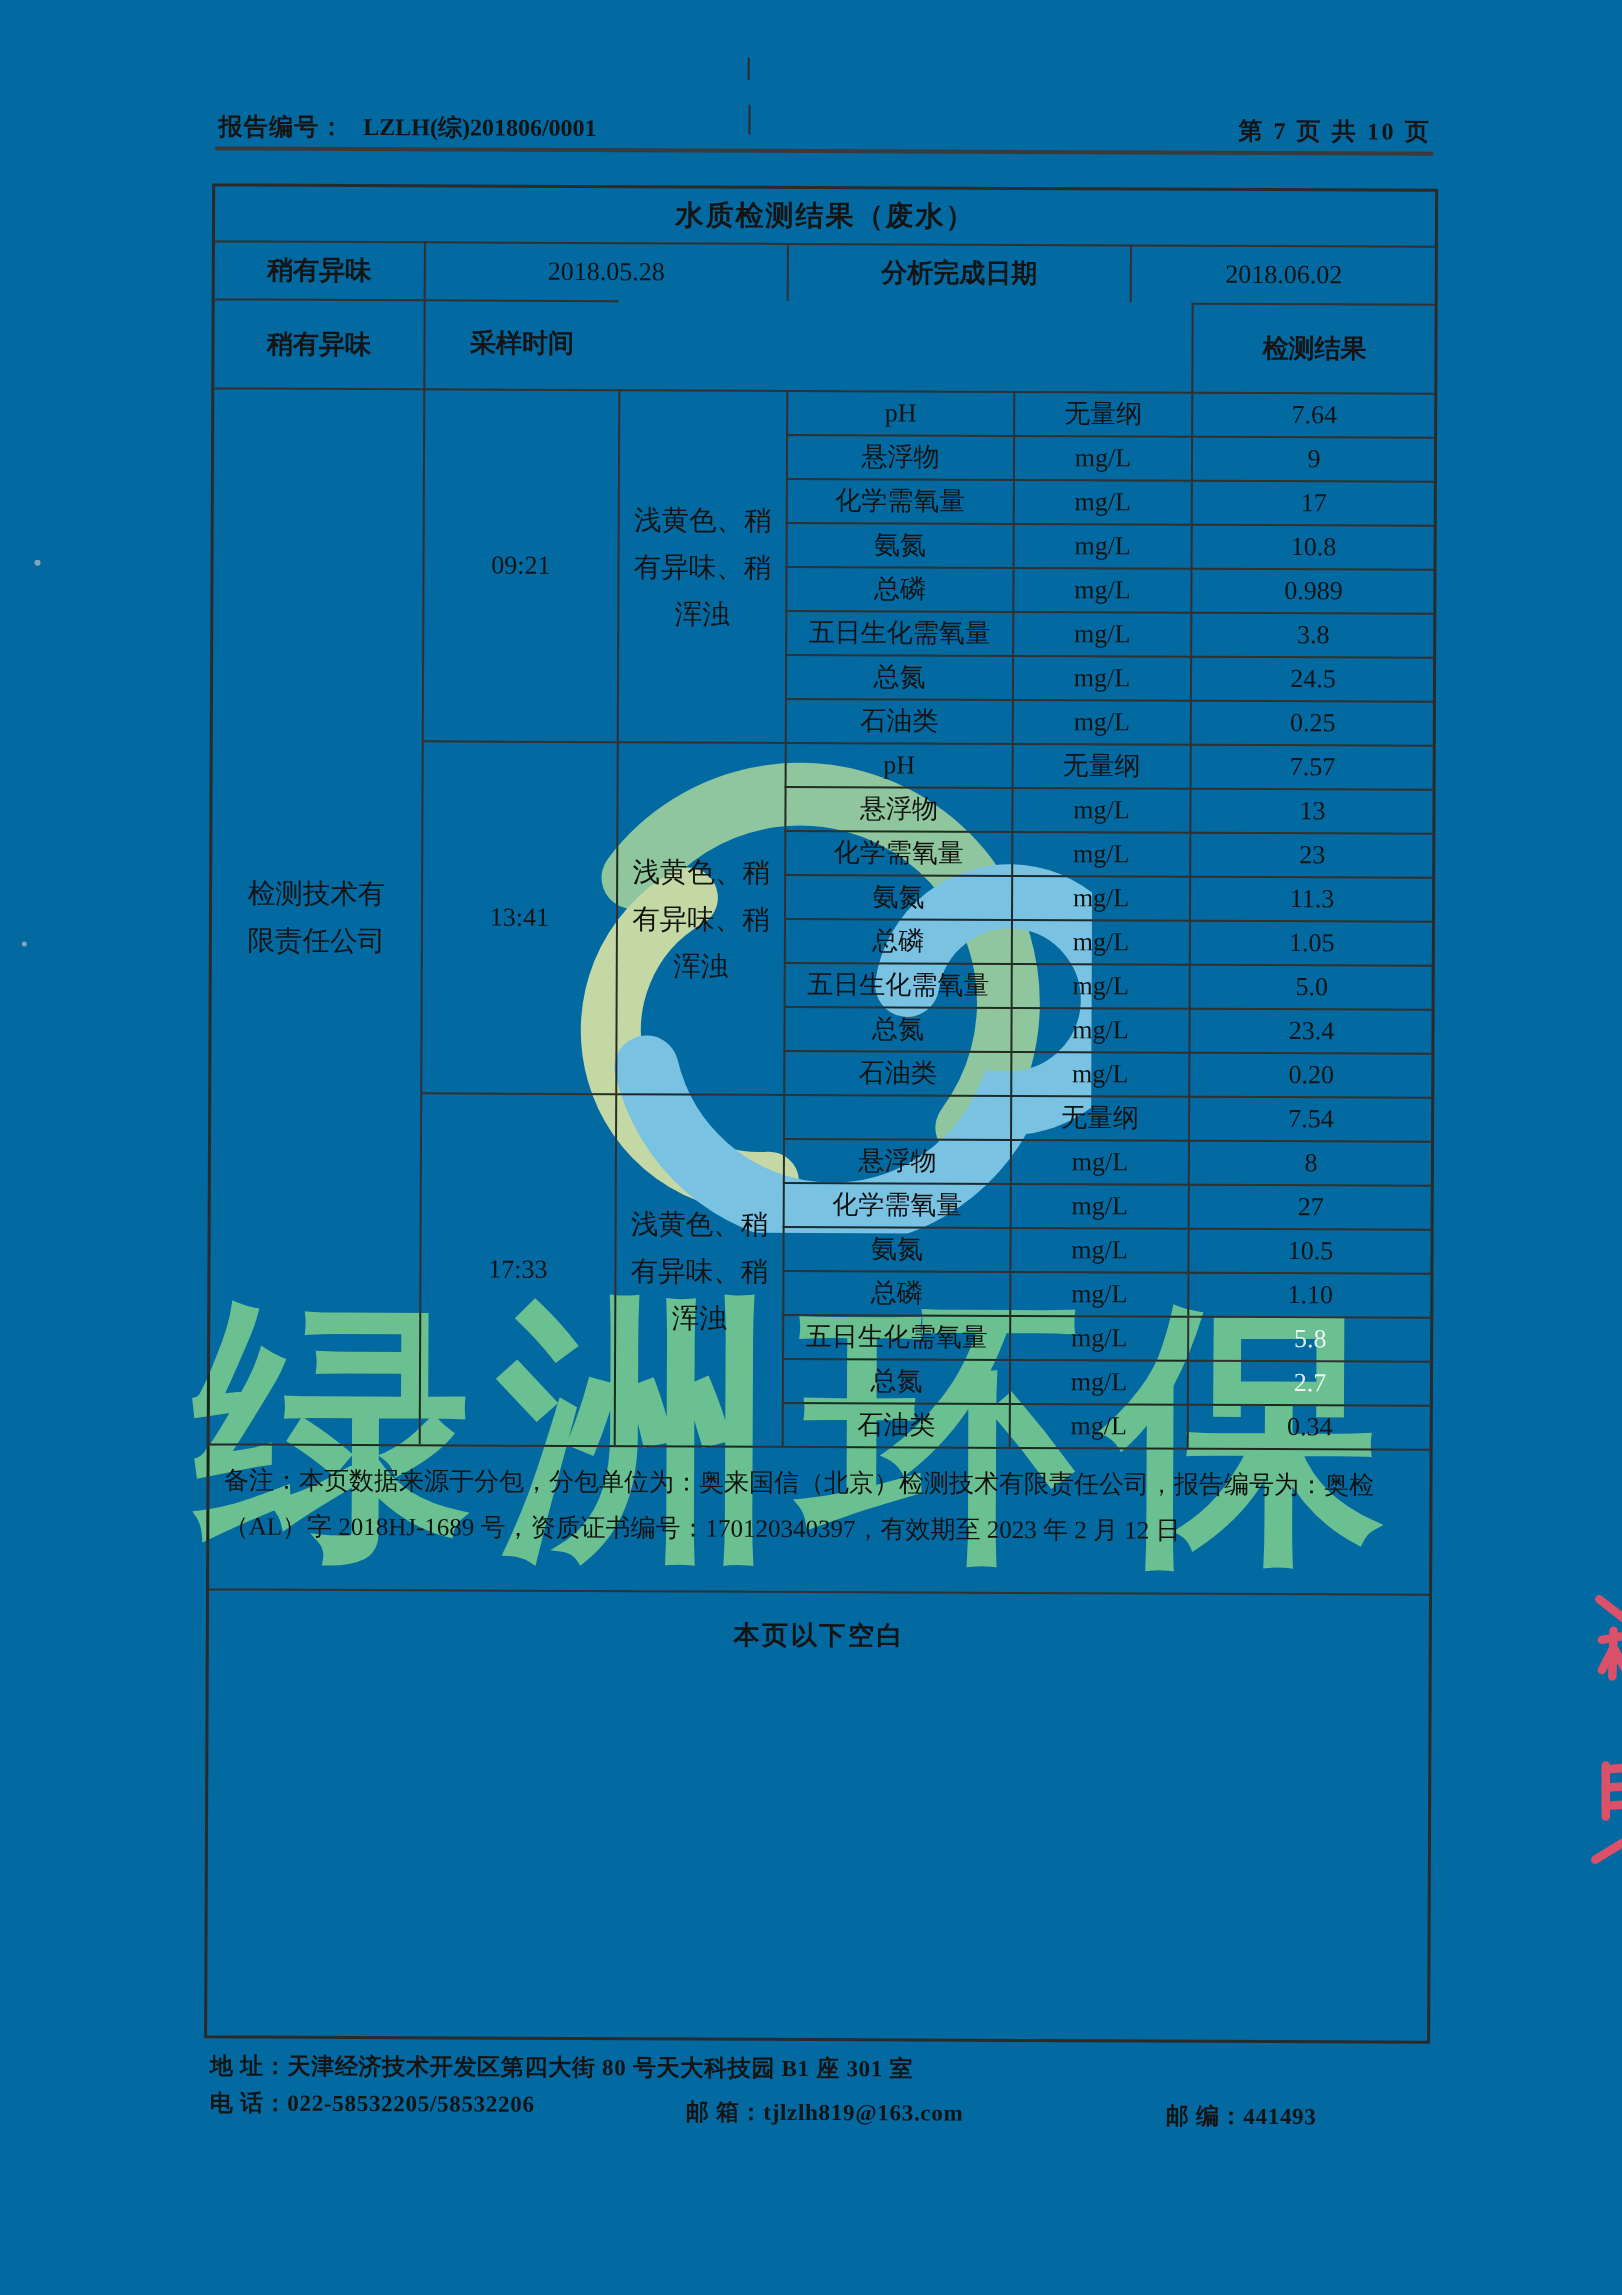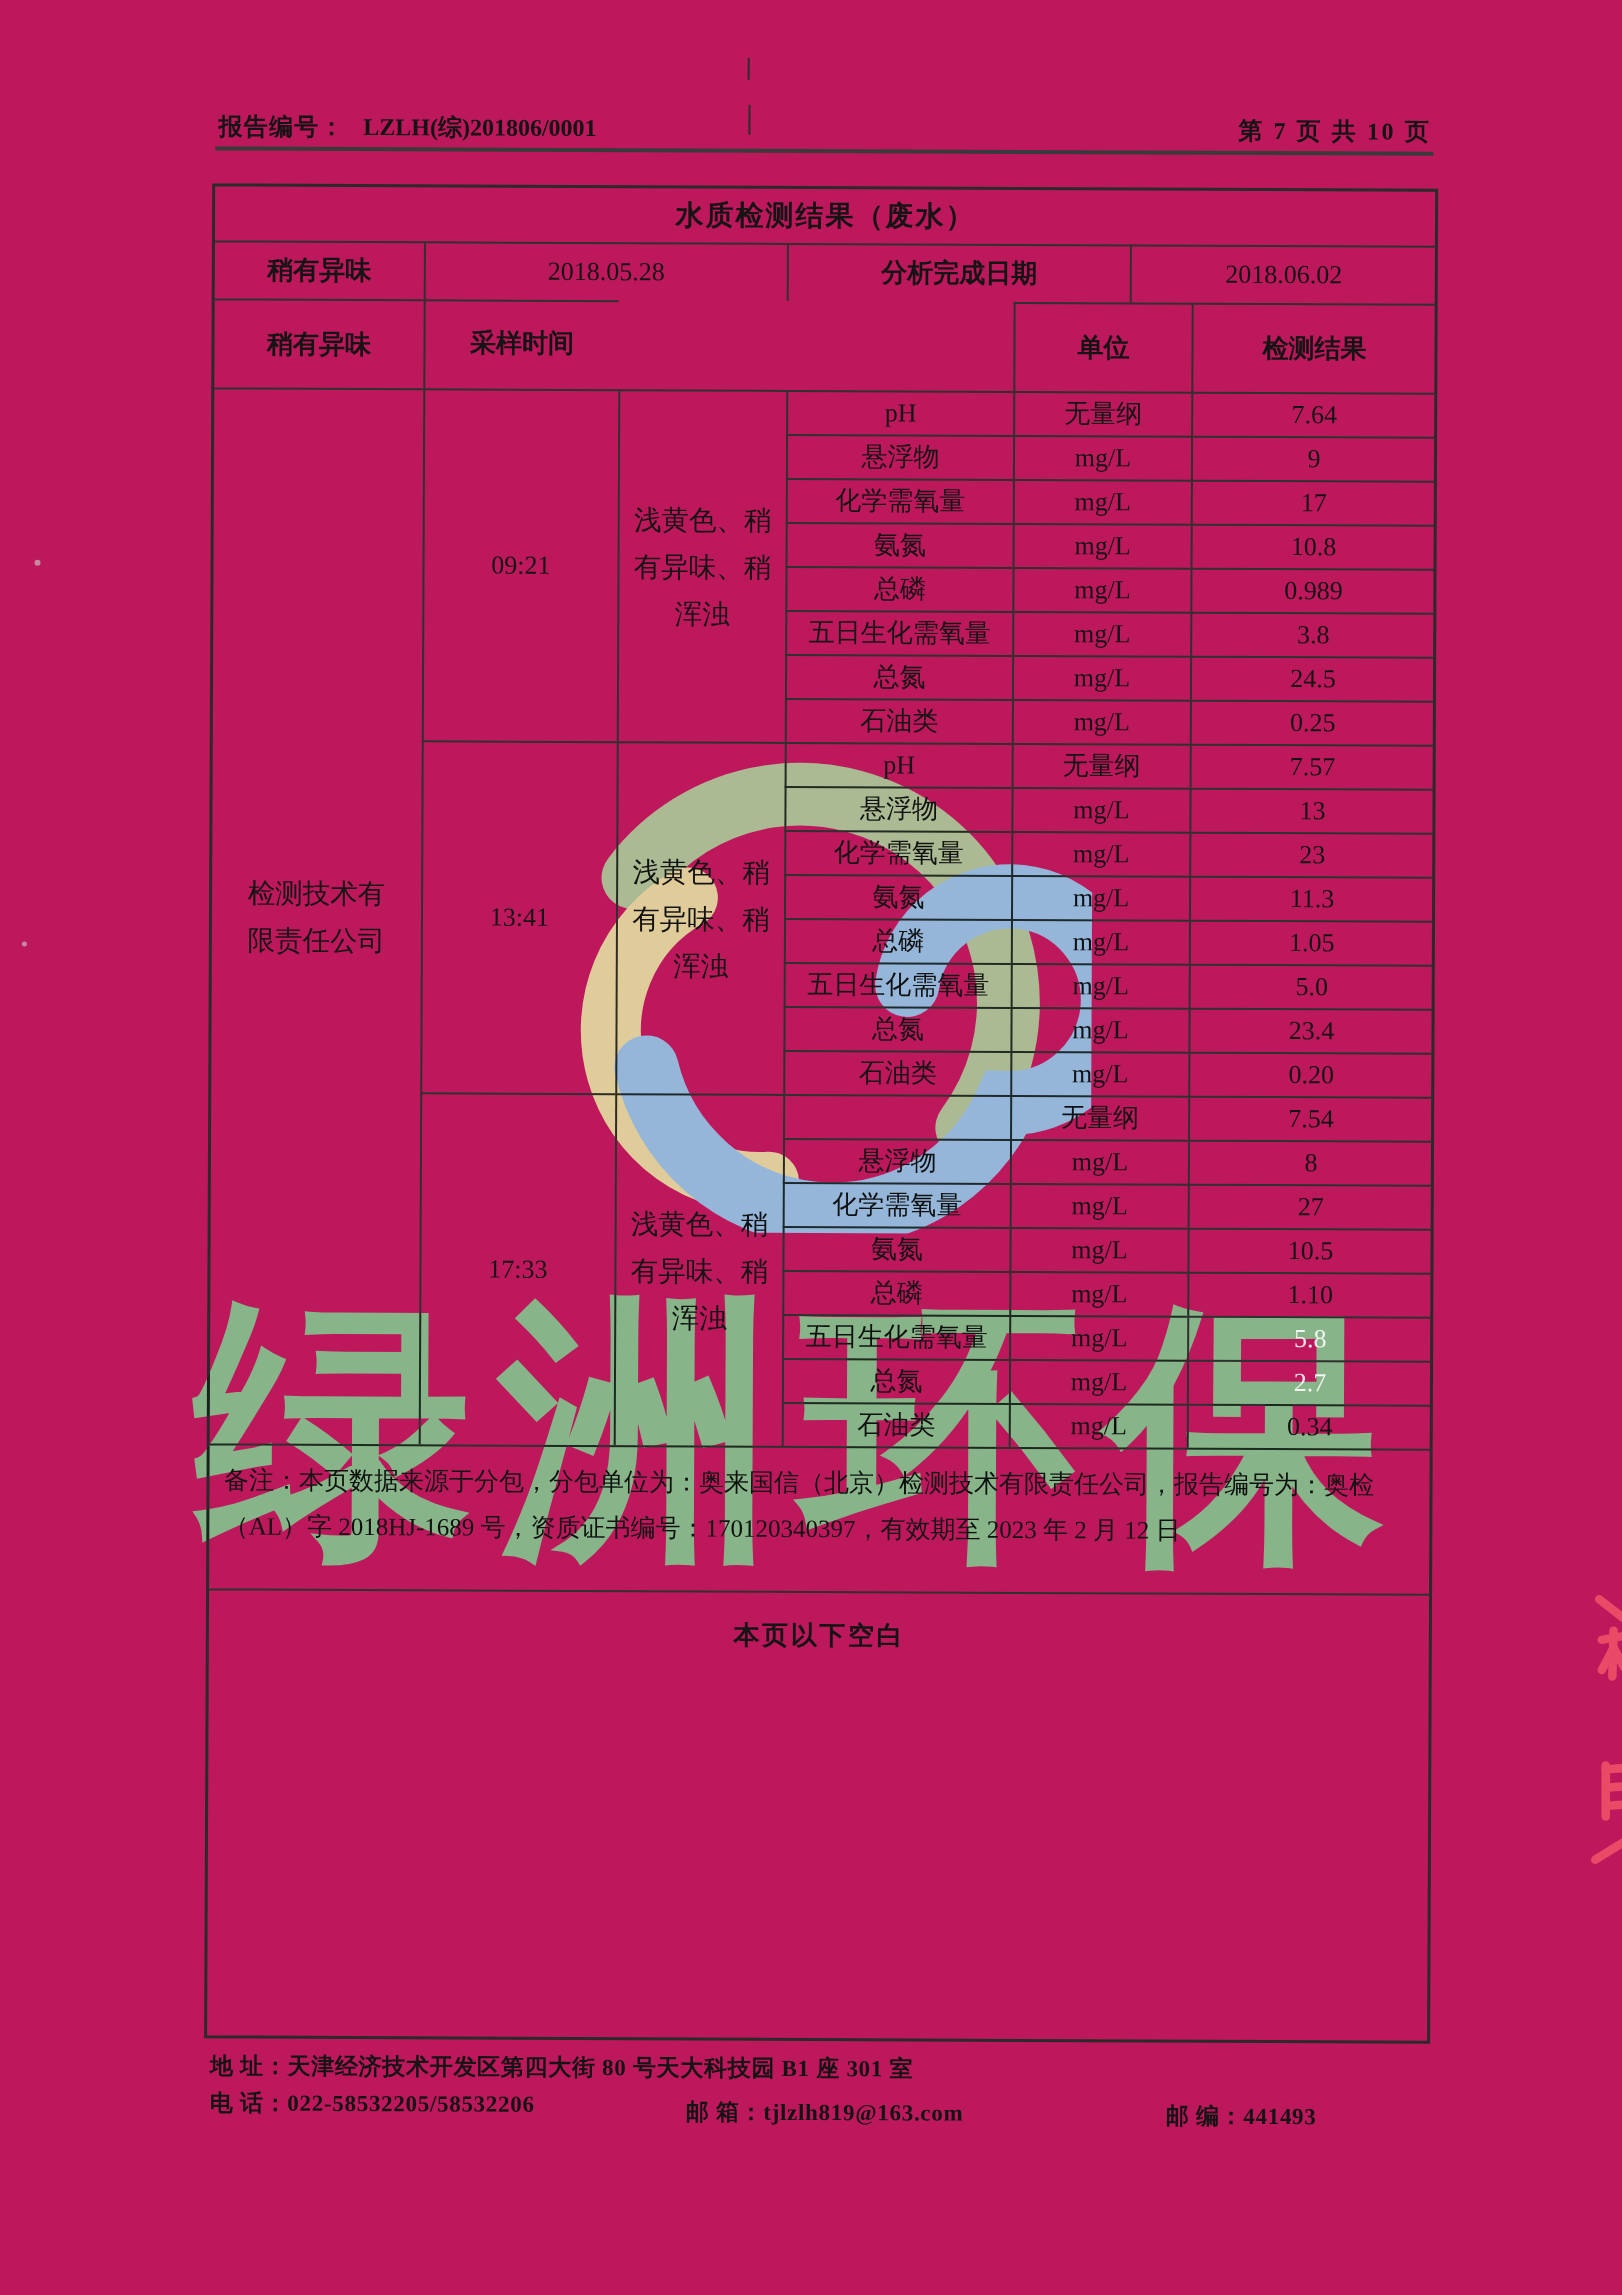--- a/index.html
+++ b/index.html
@@ -1,17 +1,17 @@
 <!DOCTYPE html>
 <html style="font-size:10.5px"><head>
 <meta charset="utf-8">
 <style>
   html,body{margin:0;padding:0;background:#e8e8e8;}
   #sheet{
-    position:relative; width:1623px; height:2295px; background:#be185d;
+    position:relative; width:1623px; height:2295px; background:#0369a1;
     overflow:hidden; font-family:"Liberation Serif","DejaVu Serif",serif;
     color:#141414;
   }
   #skew{position:absolute; inset:0; transform:rotate(0.25deg); transform-origin:811px 0px;}
 
   
   .hdr-left{position:absolute; left:219px; top:113px; font-size:24px; font-weight:bold; letter-spacing:1.3px;}
   .hdr-left .rn-val{margin-left:18.3px; letter-spacing:0px;}
   .hdr-right{position:absolute; right:191px; top:113px; font-size:24px; font-weight:bold; letter-spacing:2.6px;}
   .hdr-rule{position:absolute; left:216px; top:149px; width:1218px; height:3.9px; background:#3a3a3a;}
@@ -77,21 +77,20 @@
 
       <div class="cell nl nt title-cell" style="grid-column:1/-1; grid-row:1;">水质检测结果（废水）</div>
 
       <div class="cell nl bold" style="grid-column:1; grid-row:2;">稍有异味</div>
       <div class="cell" style="grid-column:2/4; grid-row:2;">2018.05.28</div>
       <div class="cell bold" style="grid-column:4/6; grid-row:2;">分析完成日期</div>
       <div class="cell" style="grid-column:6/8; grid-row:2;">2018.06.02</div>
 
       <div class="cell nl bold" style="grid-column:1; grid-row:3;">稍有异味</div>
       <div class="cell bold" style="grid-column:2; grid-row:3;font-family:Liberation Mono, monospace;">采样时间</div>
-      <div class="cell bold" style="grid-column:5/7; grid-row:3;">单位</div>
       <div class="cell bold" style="grid-column:7; grid-row:3;">检测结果</div>
 
       <div class="cell nl" style="grid-column:1; grid-row:4/28;">
         <span class="wrap-narrow">检测技术有限责任公司</span>
       </div>
 
       <div class="cell" style="grid-column:2; grid-row:4/12;">09:21</div>
       <div class="cell" style="grid-column:2; grid-row:12/20;">13:41</div>
       <div class="cell" style="grid-column:2; grid-row:20/28;">17:33</div>
 

